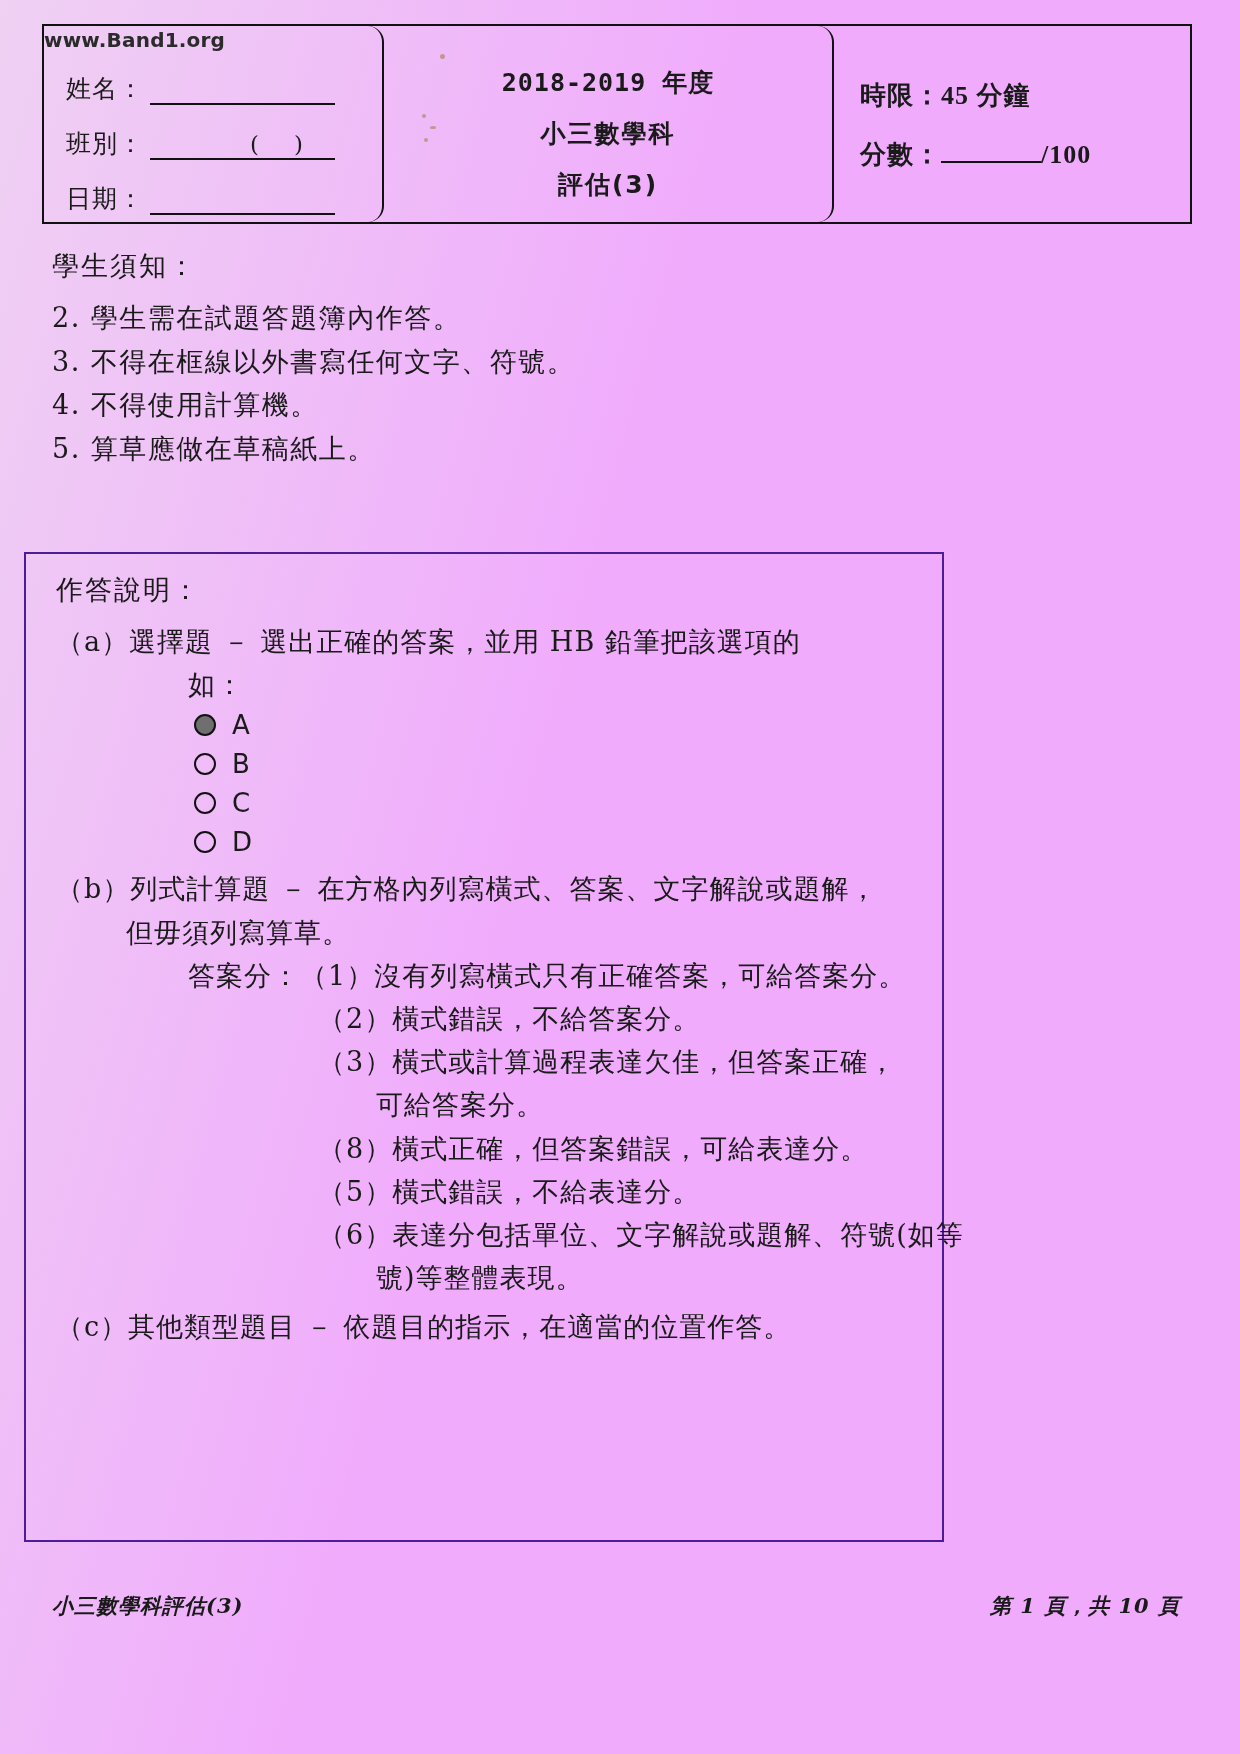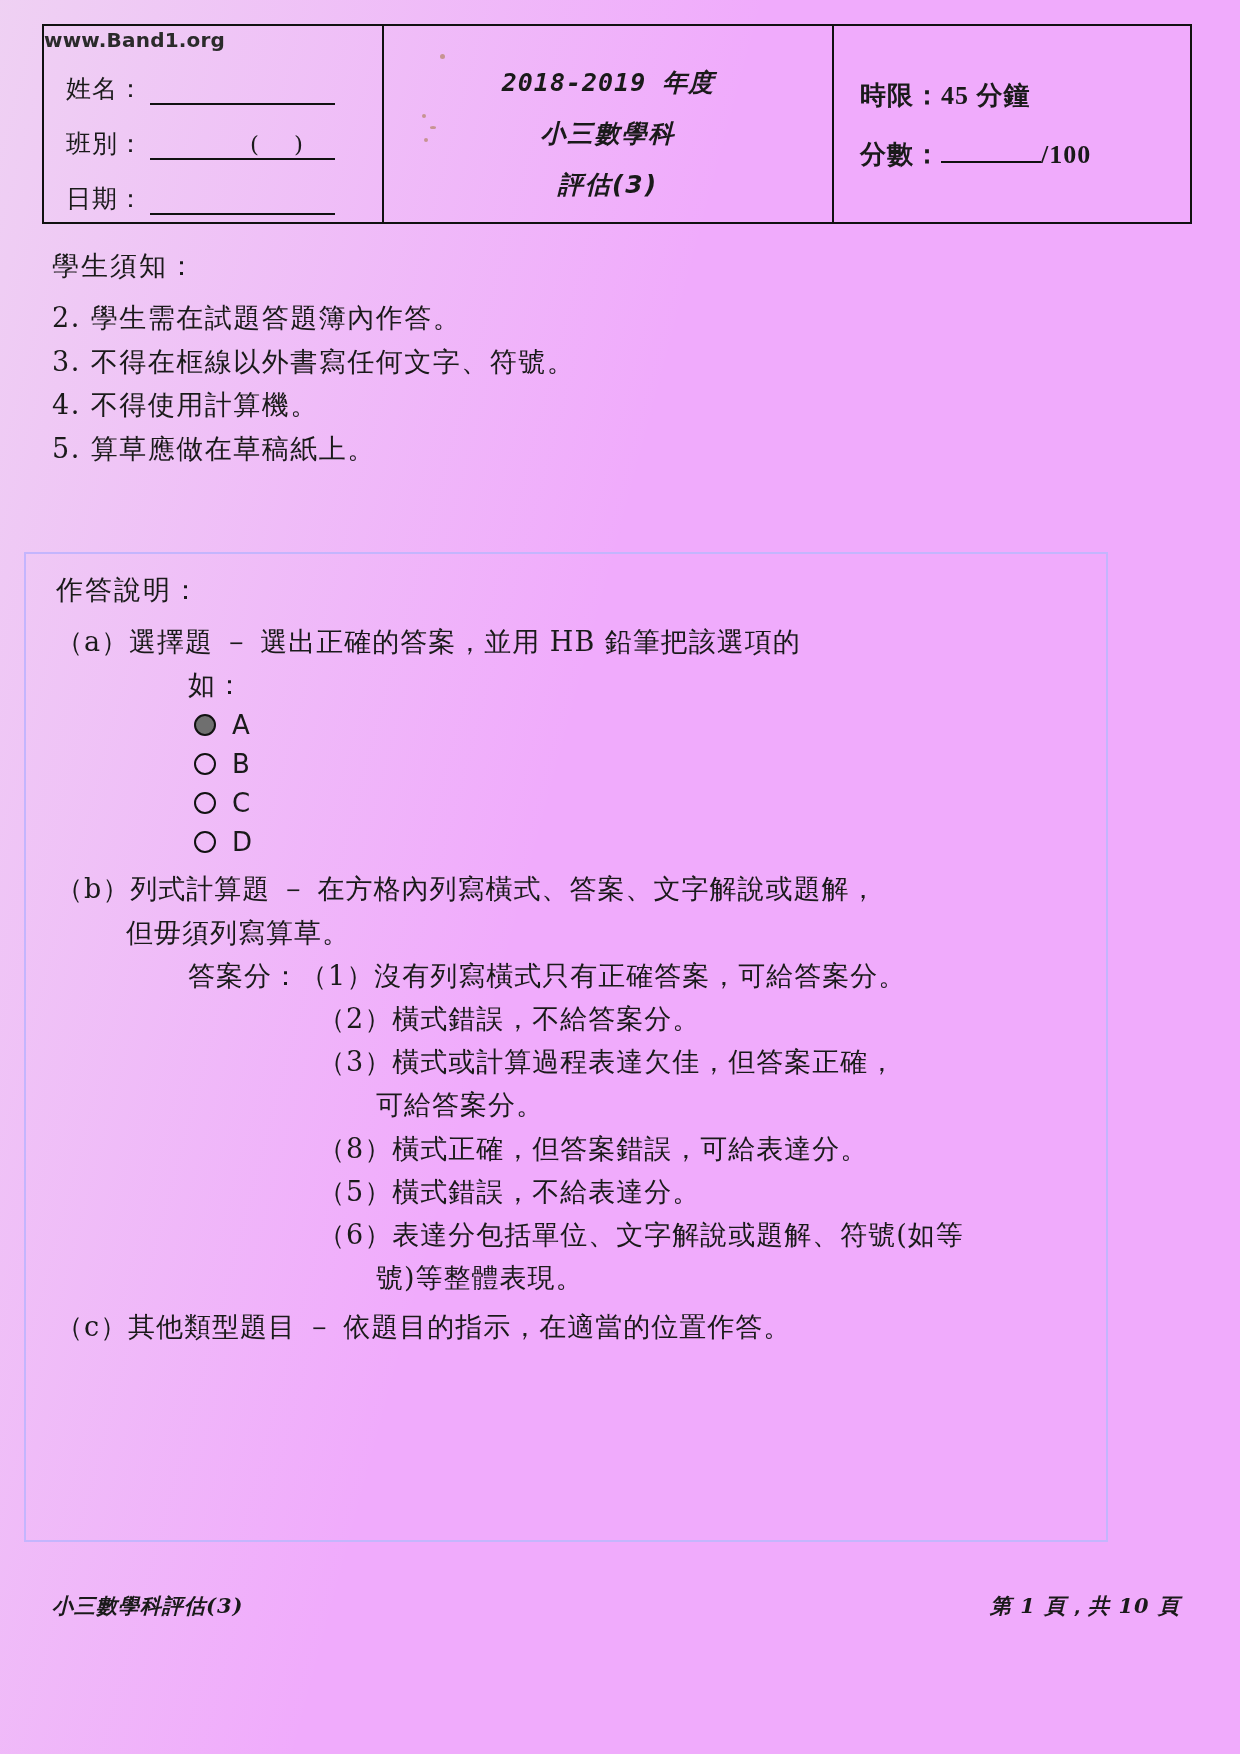--- a/index.html
+++ b/index.html
@@ -47,20 +47,21 @@
     top: 24px;
     width: 1150px;
     height: 200px;
     border: 2px solid #111;
     display: flex;
     box-sizing: border-box;
   }
   .hcell {
     box-sizing: border-box;
     position: relative;
+    border-radius: 16px;
   }
   .hcell.left {
     width: 340px;
     border-right: 2px solid #111;
     padding: 46px 18px 0 22px;
   }
   .hcell.mid {
     width: 450px;
     border-right: 2px solid #111;
     text-align: center;
@@ -93,21 +94,20 @@
     bottom: -2px;
     font-size: 23px;
     letter-spacing: 6px;
   }
   .mid-line {
     font-size: 26px;
     letter-spacing: 2px;
     margin-bottom: 18px;
     font-family: "DejaVu Sans", "Liberation Sans", sans-serif;
     font-weight: bold;
-    font-style: italic;
   }
   .mid-line.yr {
     font-family: "DejaVu Sans Mono", "Liberation Mono", monospace;
     font-size: 25px;
     font-weight: bold;
     letter-spacing: 1px;
   }
   .mid-line.sub {
     font-size: 25px;
     font-weight: bold;
@@ -144,23 +144,23 @@
     letter-spacing: 1.5px;
     line-height: 1.62;
     white-space: nowrap;
   }
 
   
   .instr-box {
     position: absolute;
     left: 24px;
     top: 552px;
-    width: 1084px;
+    width: 920px;
     height: 990px;
-    border: 2px solid #c4b5fd;
+    border: 2px solid #4c1d95;
     box-sizing: border-box;
     padding: 18px 22px 0 30px;
   }
   .instr-title {
     font-size: 27px;
     letter-spacing: 2px;
     margin-bottom: 12px;
   }
   .instr-line {
     font-size: 27px;

